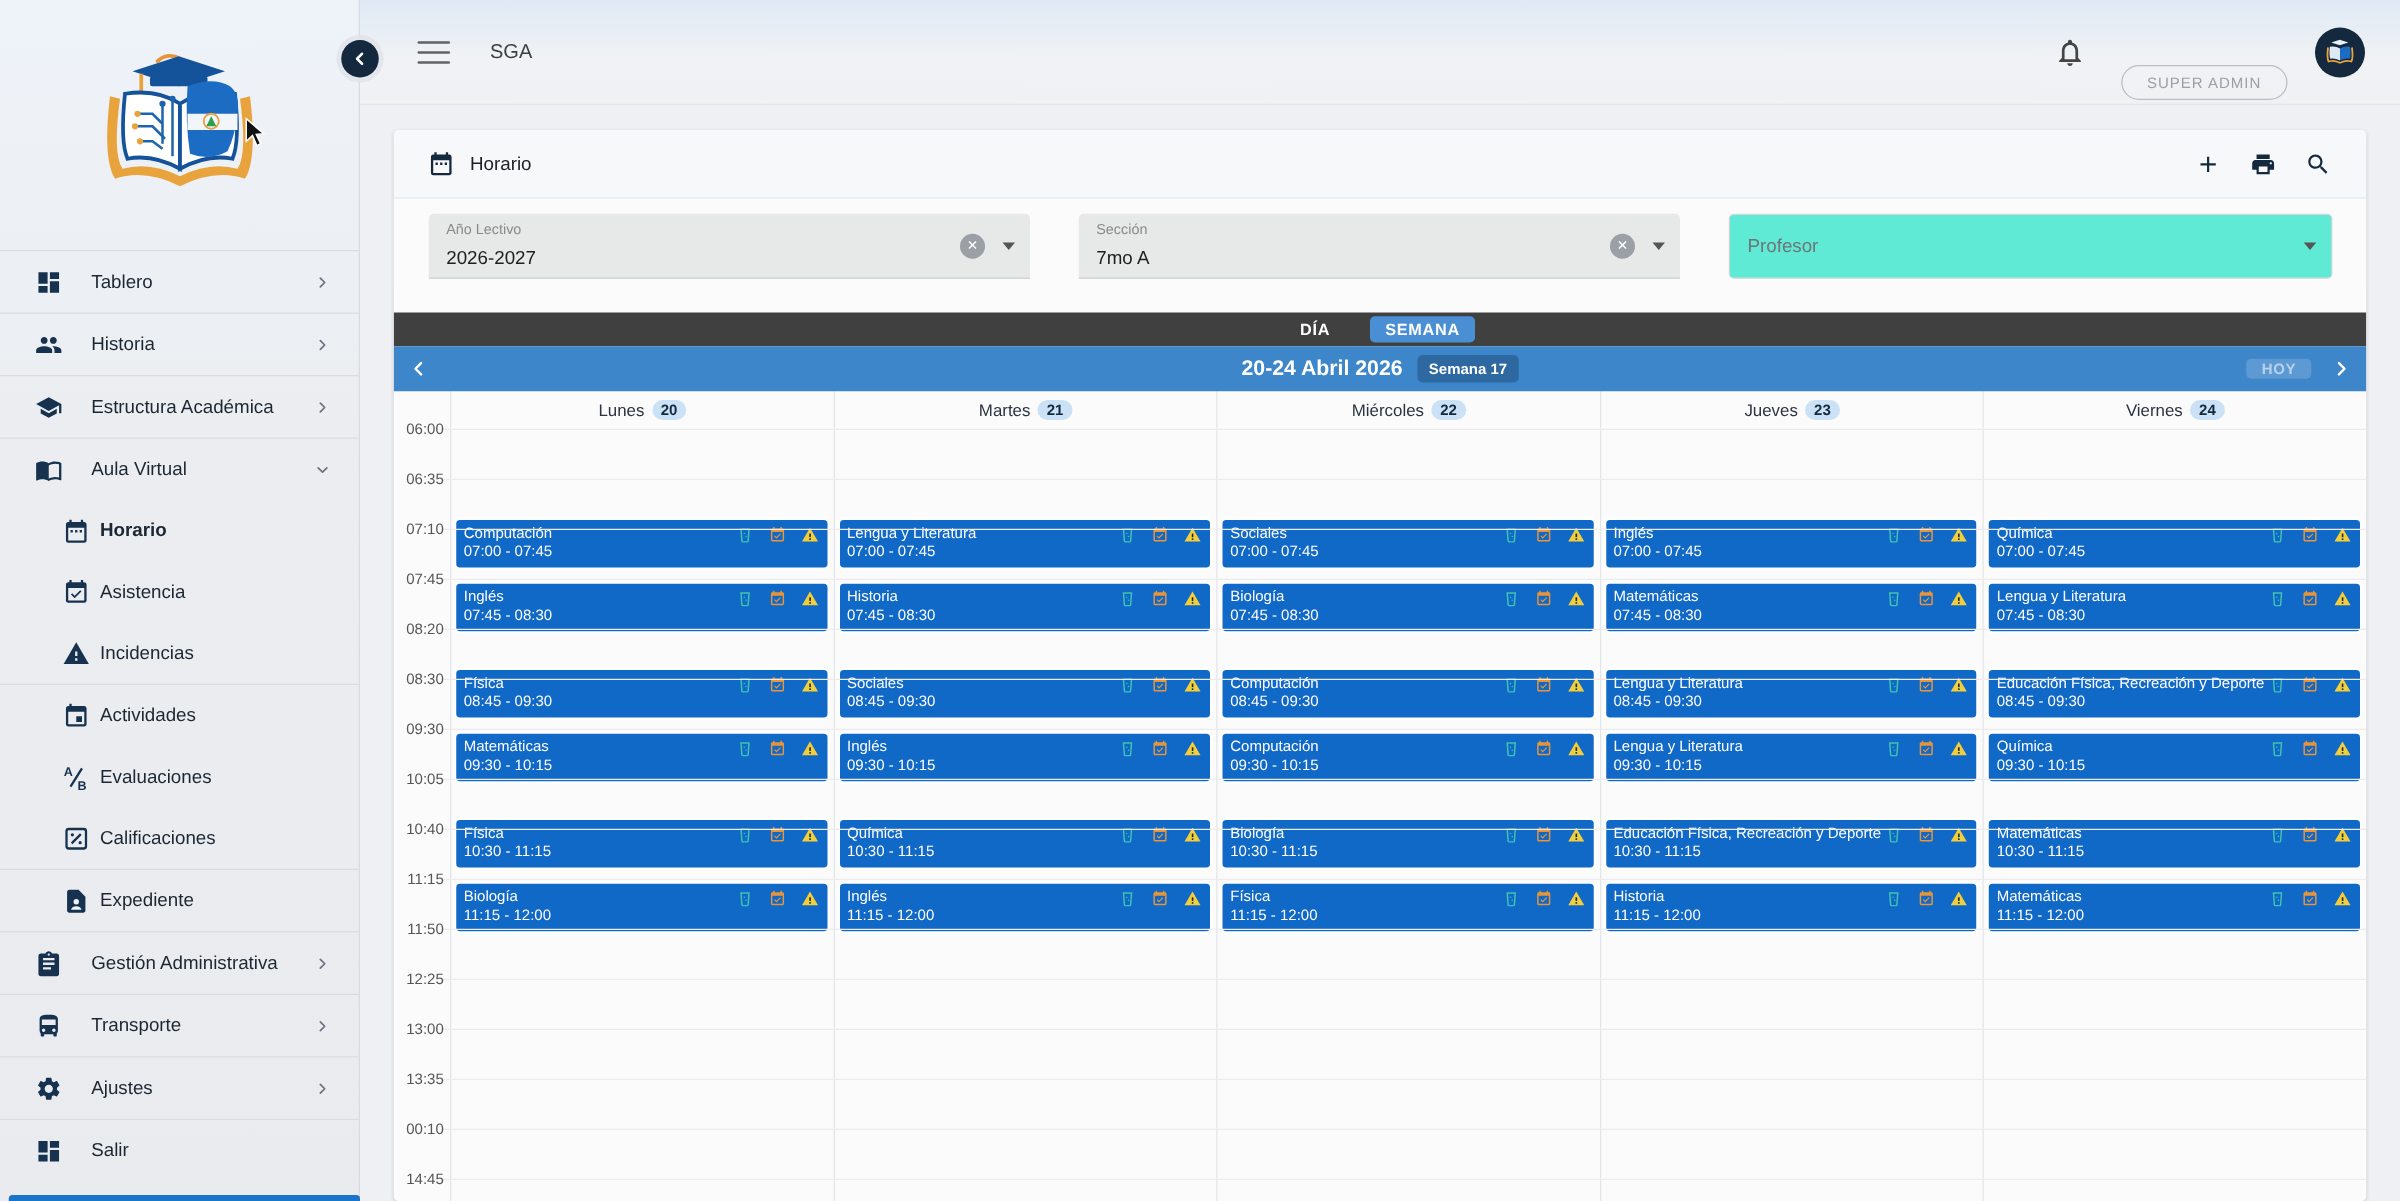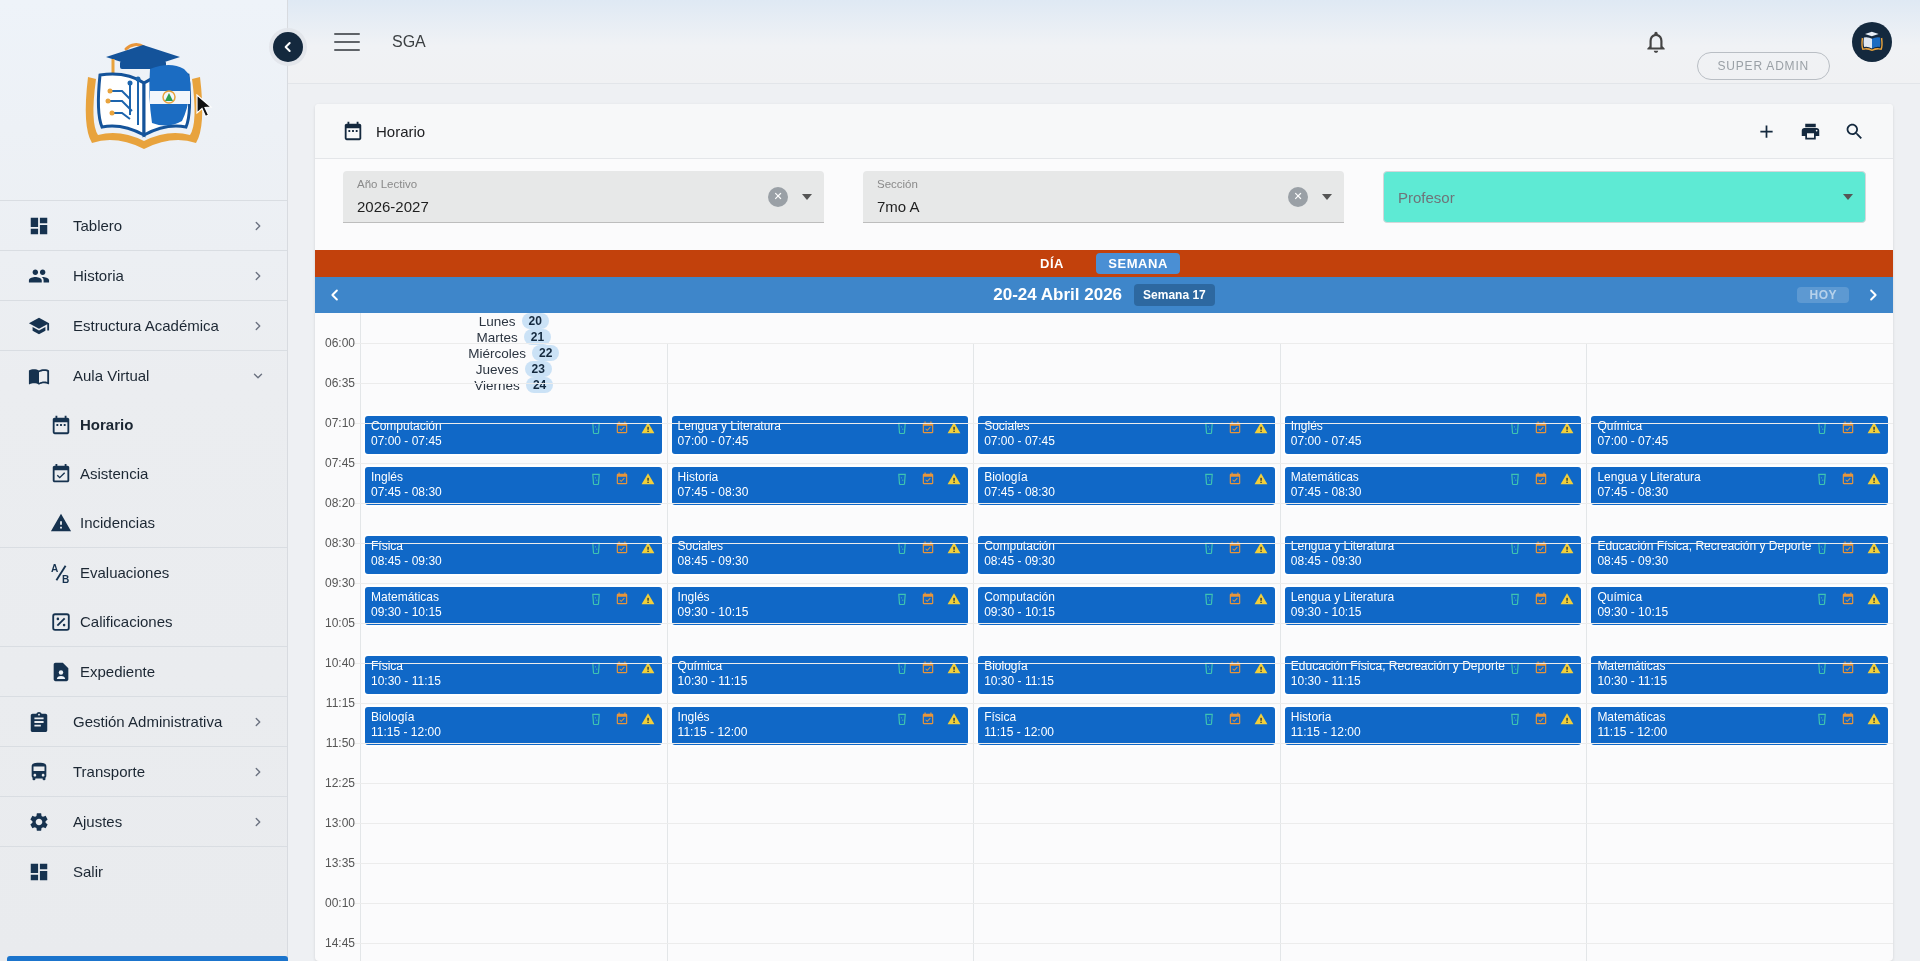--- a/index.html
+++ b/index.html
@@ -71,41 +71,41 @@
   .field .f-value { position:absolute; left:14px; bottom:7px; font-size:15px; color:#1f1f1f; }
   .field.outlined .f-label { top:50%; transform:translateY(-50%); font-size:15px; color:#6f7479; }
   .f-controls { position:absolute; right:12px; top:50%; transform:translateY(-50%);
     display:flex; align-items:center; gap:14px; }
   .clear-btn { width:20px; height:20px; border-radius:50%; background:#9aa0a6; color:#fff;
     display:flex; align-items:center; justify-content:center; font-size:11px; cursor:pointer; }
   .caret { width:0; height:0; border-left:5px solid transparent; border-right:5px solid transparent;
     border-top:6px solid #555; }
 
   
-  .toggle-bar { margin-top:17px; height:27px; background:#c2410c; display:flex;
+  .toggle-bar { margin-top:17px; height:27px; background:#404040; display:flex;
     align-items:center; justify-content:center; gap:20px; }
   .toggle-opt { color:#fff; font-size:13px; font-weight:700; letter-spacing:.6px;
     padding:3px 12px; border-radius:4px; cursor:pointer; }
   .toggle-opt.selected { background:#4a8fd4; }
   .week-bar { height:36px; background:#3e86ca; display:flex; align-items:center; position:relative; }
   .wk-chev { width:40px; display:flex; align-items:center; justify-content:center;
     color:#fff; cursor:pointer; }
   .wk-chev svg { width:18px; height:18px; }
   .wk-center { position:absolute; left:0; right:0; display:flex; align-items:center;
     justify-content:center; gap:12px; pointer-events:none; }
   .wk-title { color:#fff; font-size:17px; font-weight:700; }
   .wk-badge { background:rgba(13,48,84,.35); color:#fff; font-size:12px; font-weight:700;
     padding:4px 9px; border-radius:4px; }
   .hoy-btn { position:absolute; right:44px; background:rgba(255,255,255,.16);
     color:rgba(255,255,255,.55); font-size:12px; font-weight:700; letter-spacing:.5px;
     padding:1px 12px; border-radius:4px; cursor:default; }
   .wk-next { position:absolute; right:0; }
 
   
-  .cal-days { height:30px; display:flex; margin-left:45px;flex-direction:column; }
+  .cal-days { height:30px; display:flex; margin-left:45px; }
   .cal-day-h { width:20%; display:flex; align-items:center; justify-content:center; gap:6px;
     font-size:13.5px; color:#2b3440; border-left:1px solid #e3e6e8; }
   .day-num { background:#cbe2f6; color:#14293e; font-weight:700; font-size:12px;
     padding:1px 7px; border-radius:10px; }
   .cal-grid { position:relative; height:618px; }
   .time-label { position:absolute; left:0; width:40px; text-align:right; font-size:12px;
     color:#555; transform:translateY(-7px); }
   .gridline { position:absolute; left:38px; right:0; height:1px; background:#ececec; }
   .cal-cols { position:absolute; left:45px; right:0; top:0; bottom:0; display:flex; }
   .cal-col { width:20%; position:relative; border-left:1px solid #e3e6e8; }
@@ -239,20 +239,28 @@
       </div>
       <div class="menu-item sub">
         <span class="mi-icon">
           <svg viewBox="0 0 24 24" fill="currentColor">
             <path d="M1 21h22L12 2 1 21zm12-3h-2v-2h2v2zm0-4h-2v-4h2v4z"></path>
           </svg>
         </span>
         <span class="mi-label">Incidencias</span>
       </div>
       <div class="menu-divider"></div>
+      <div class="menu-item sub">
+        <span class="mi-icon">
+          <svg viewBox="0 0 24 24" fill="currentColor">
+            <path d="M17 12h-5v5h5v-5zM16 1v2H8V1H6v2H5c-1.11 0-1.99.9-1.99 2L3 19c0 1.1.89 2 2 2h14c1.1 0 2-.9 2-2V5c0-1.1-.9-2-2-2h-1V3h-2zm3 18H5V8h14v11z"></path>
+          </svg>
+        </span>
+        <span class="mi-label">Actividades</span>
+      </div>
       <div class="menu-item sub">
         <span class="mi-icon">
           <svg viewBox="0 0 24 24">
             <text x="1" y="11" font-size="11" font-weight="bold" fill="currentColor">A</text>
             <line x1="7" y1="20" x2="17" y2="4" stroke="currentColor" stroke-width="2"></line>
             <text x="13" y="23" font-size="11" font-weight="bold" fill="currentColor">B</text>
           </svg>
         </span>
         <span class="mi-label">Evaluaciones</span>
       </div>

